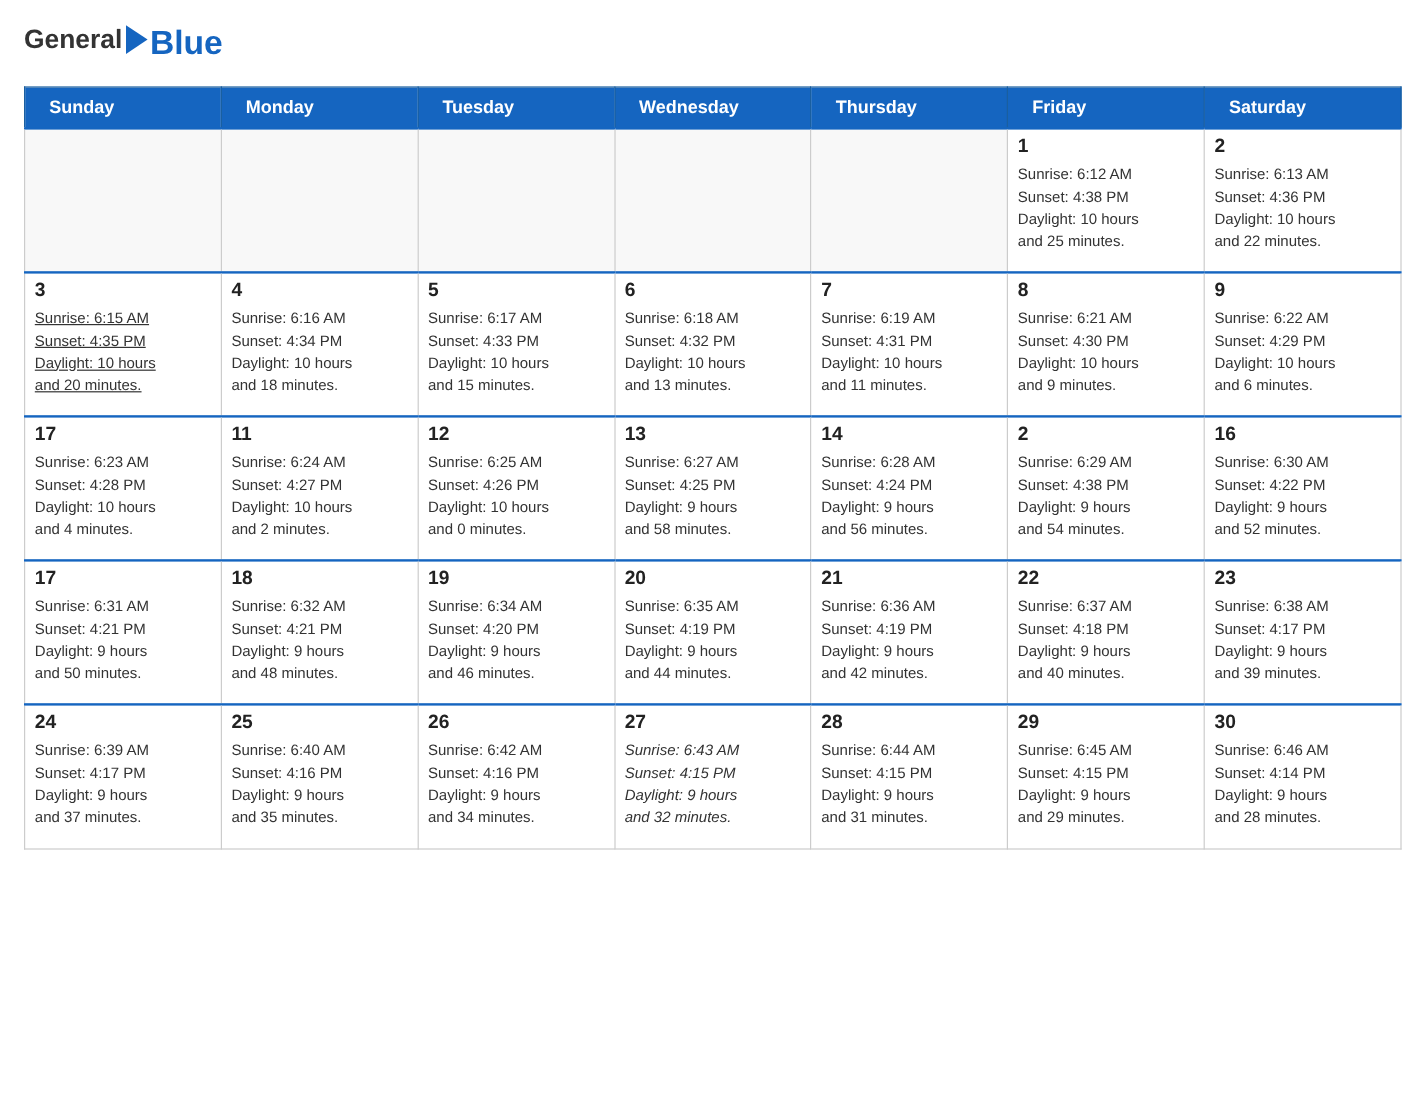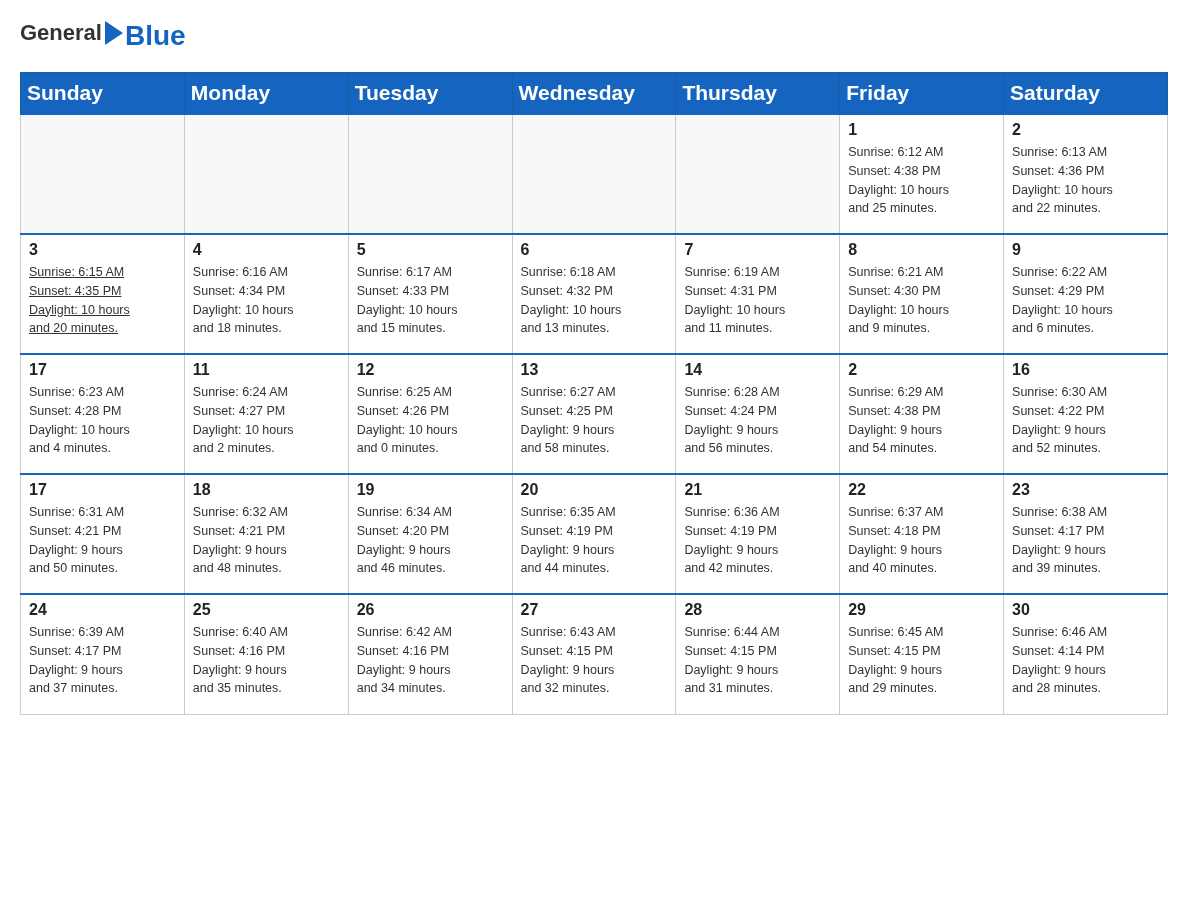--- a/index.html
+++ b/index.html
@@ -35,23 +35,23 @@
       color: #444;
     }
     .calendar {
       width: 100%;
       border-collapse: collapse;
       border: 1px solid #999;
     }
     .calendar th {
       background-color: #1565C0;
       color: #fff;
-      font-size: 21px;
+      font-size: 15px;
       font-weight: bold;
-      padding: 8px 6px;
+      padding: 8px 20px;
       text-align: left;
       border: 1px solid #1a5fa0;
     }
     .calendar td {
       border: 1px solid #ccc;
       vertical-align: top;
       padding: 6px 8px;
       width: 14.28%;
       height: 120px;
       background: #fff;
@@ -299,21 +299,21 @@
         </td>
         <td>
           <div class="day-number">26</div>
           <div class="day-info" style="white-space: pre-line;">Sunrise: 6:42 AM
 Sunset: 4:16 PM
 Daylight: 9 hours
 and 34 minutes.</div>
         </td>
         <td>
           <div class="day-number">27</div>
-          <div class="day-info" style="white-space: pre-line;">Sunrise: 6:43 AM
+          <div class="day-info" style="white-space: pre-line; font-style: italic;">Sunrise: 6:43 AM
 Sunset: 4:15 PM
 Daylight: 9 hours
 and 32 minutes.</div>
         </td>
         <td>
           <div class="day-number">28</div>
           <div class="day-info" style="white-space: pre-line;">Sunrise: 6:44 AM
 Sunset: 4:15 PM
 Daylight: 9 hours
 and 31 minutes.</div>

